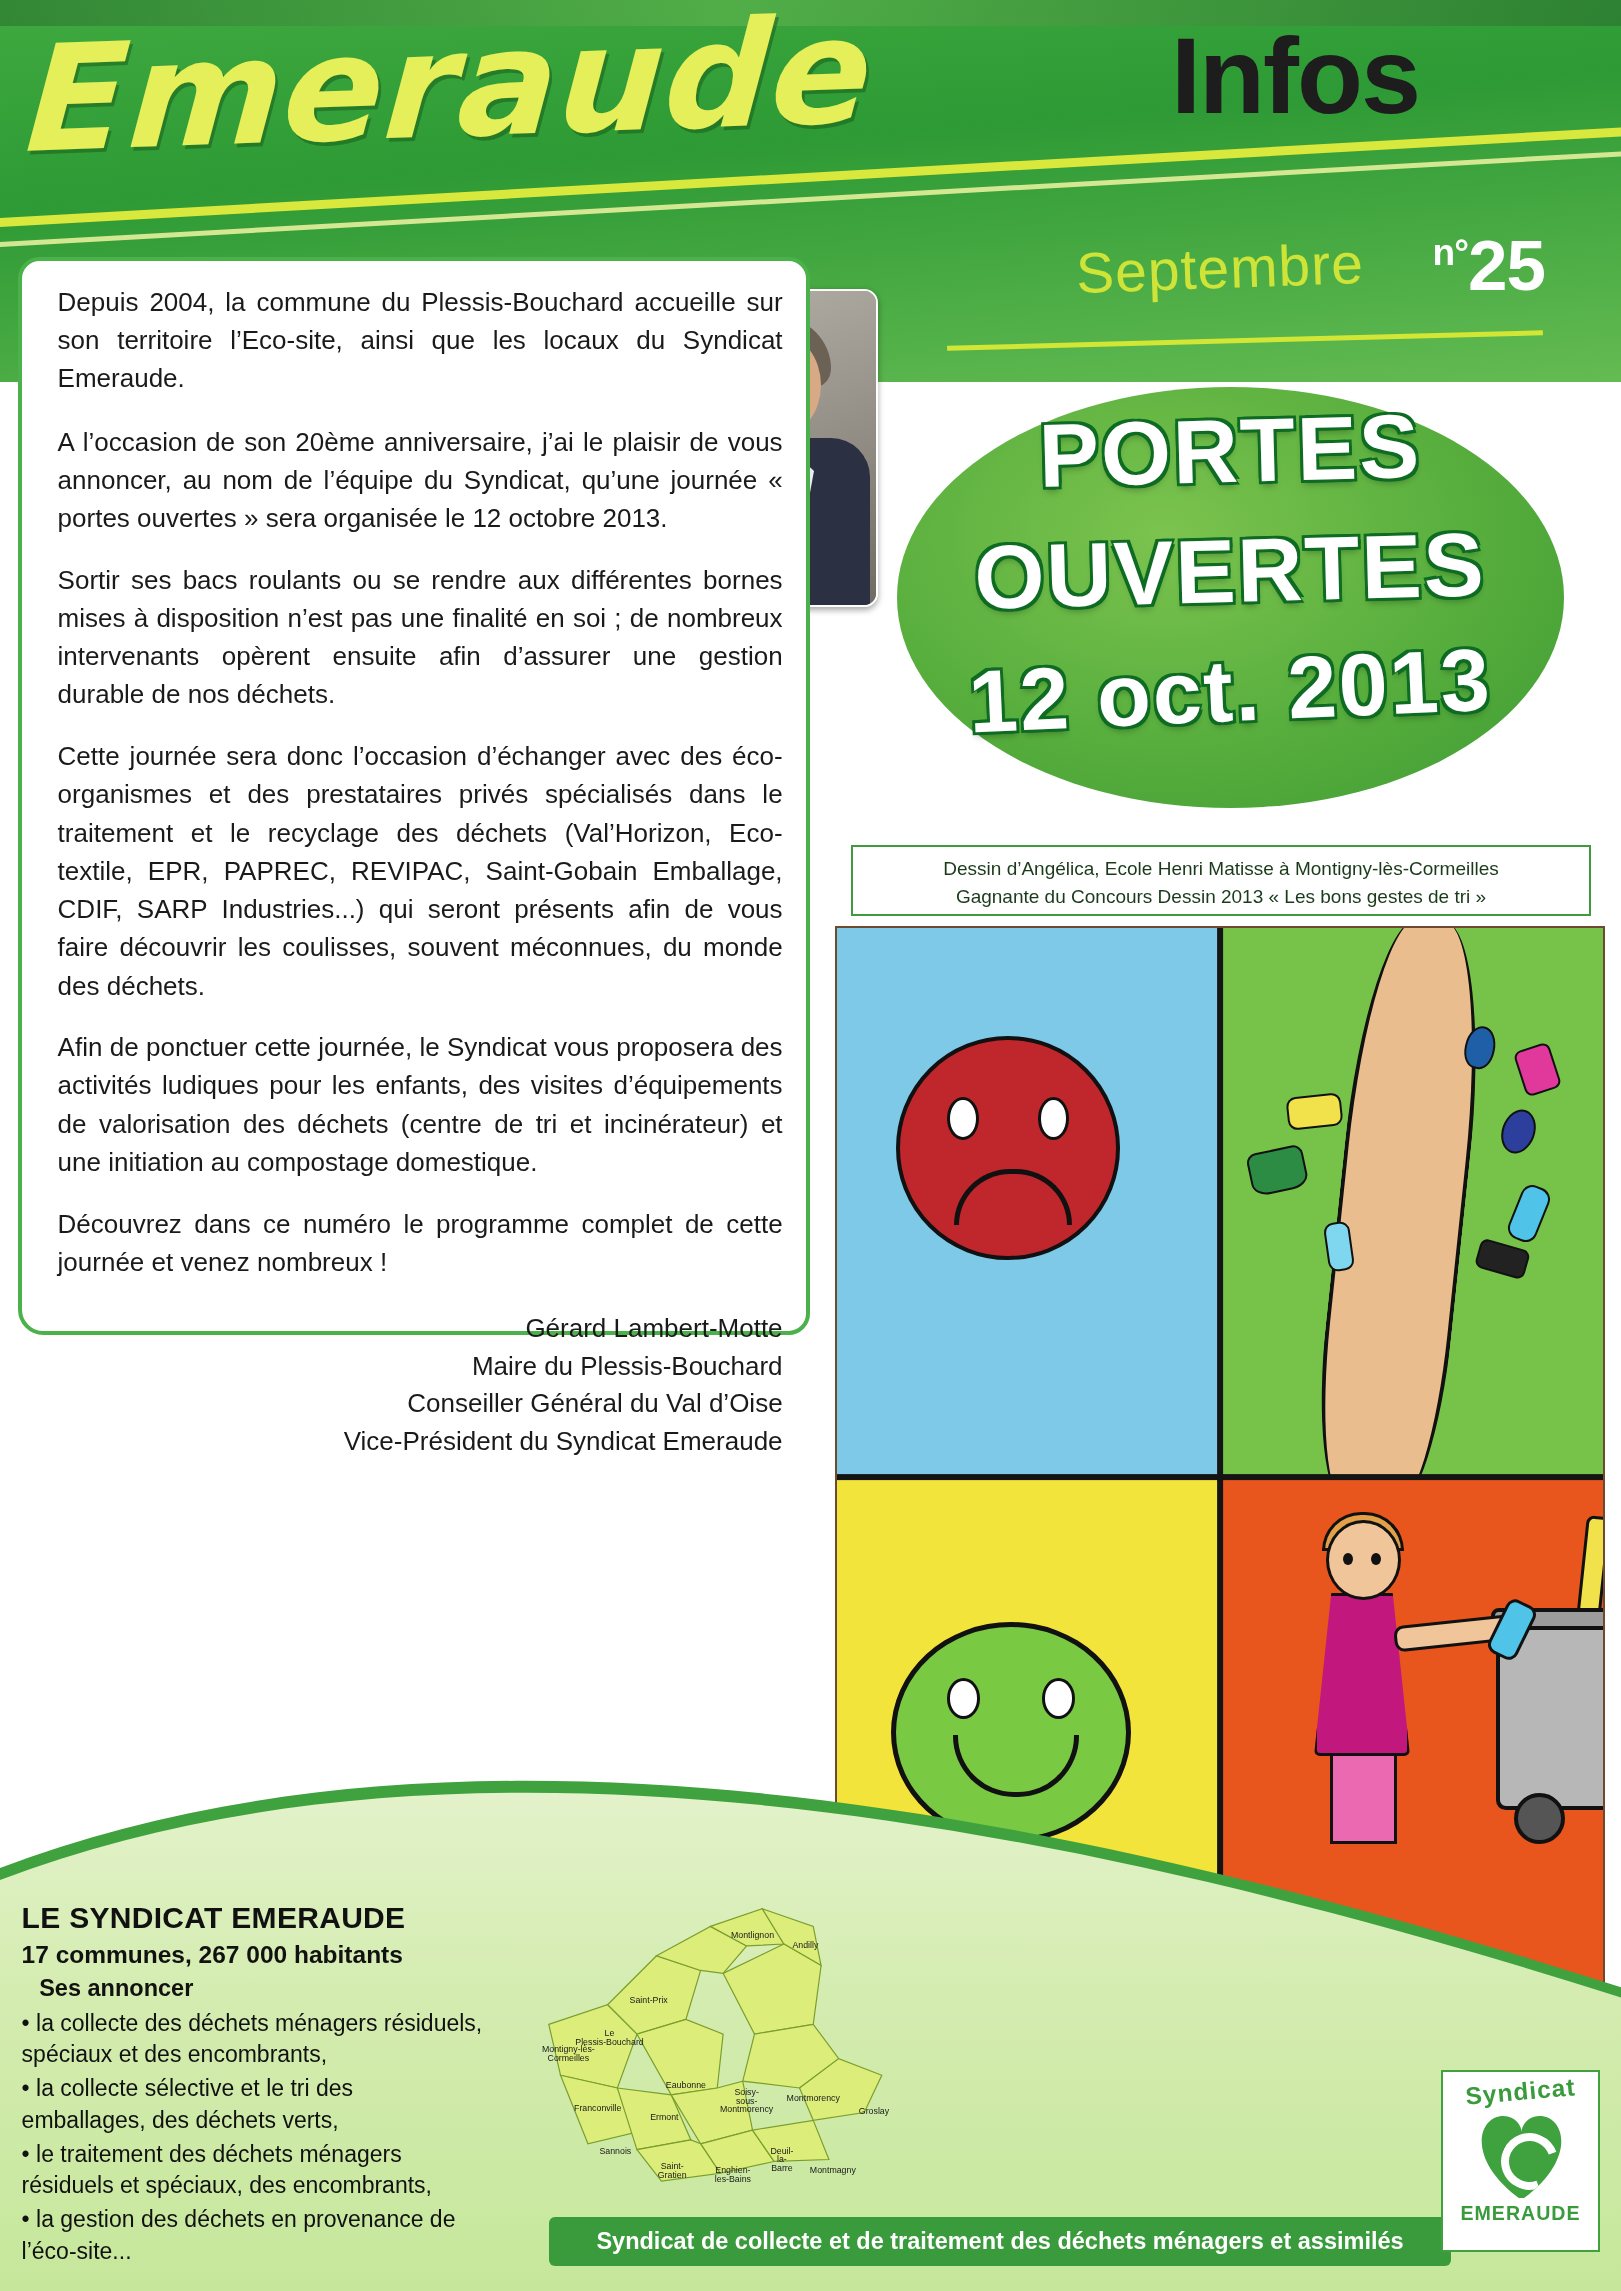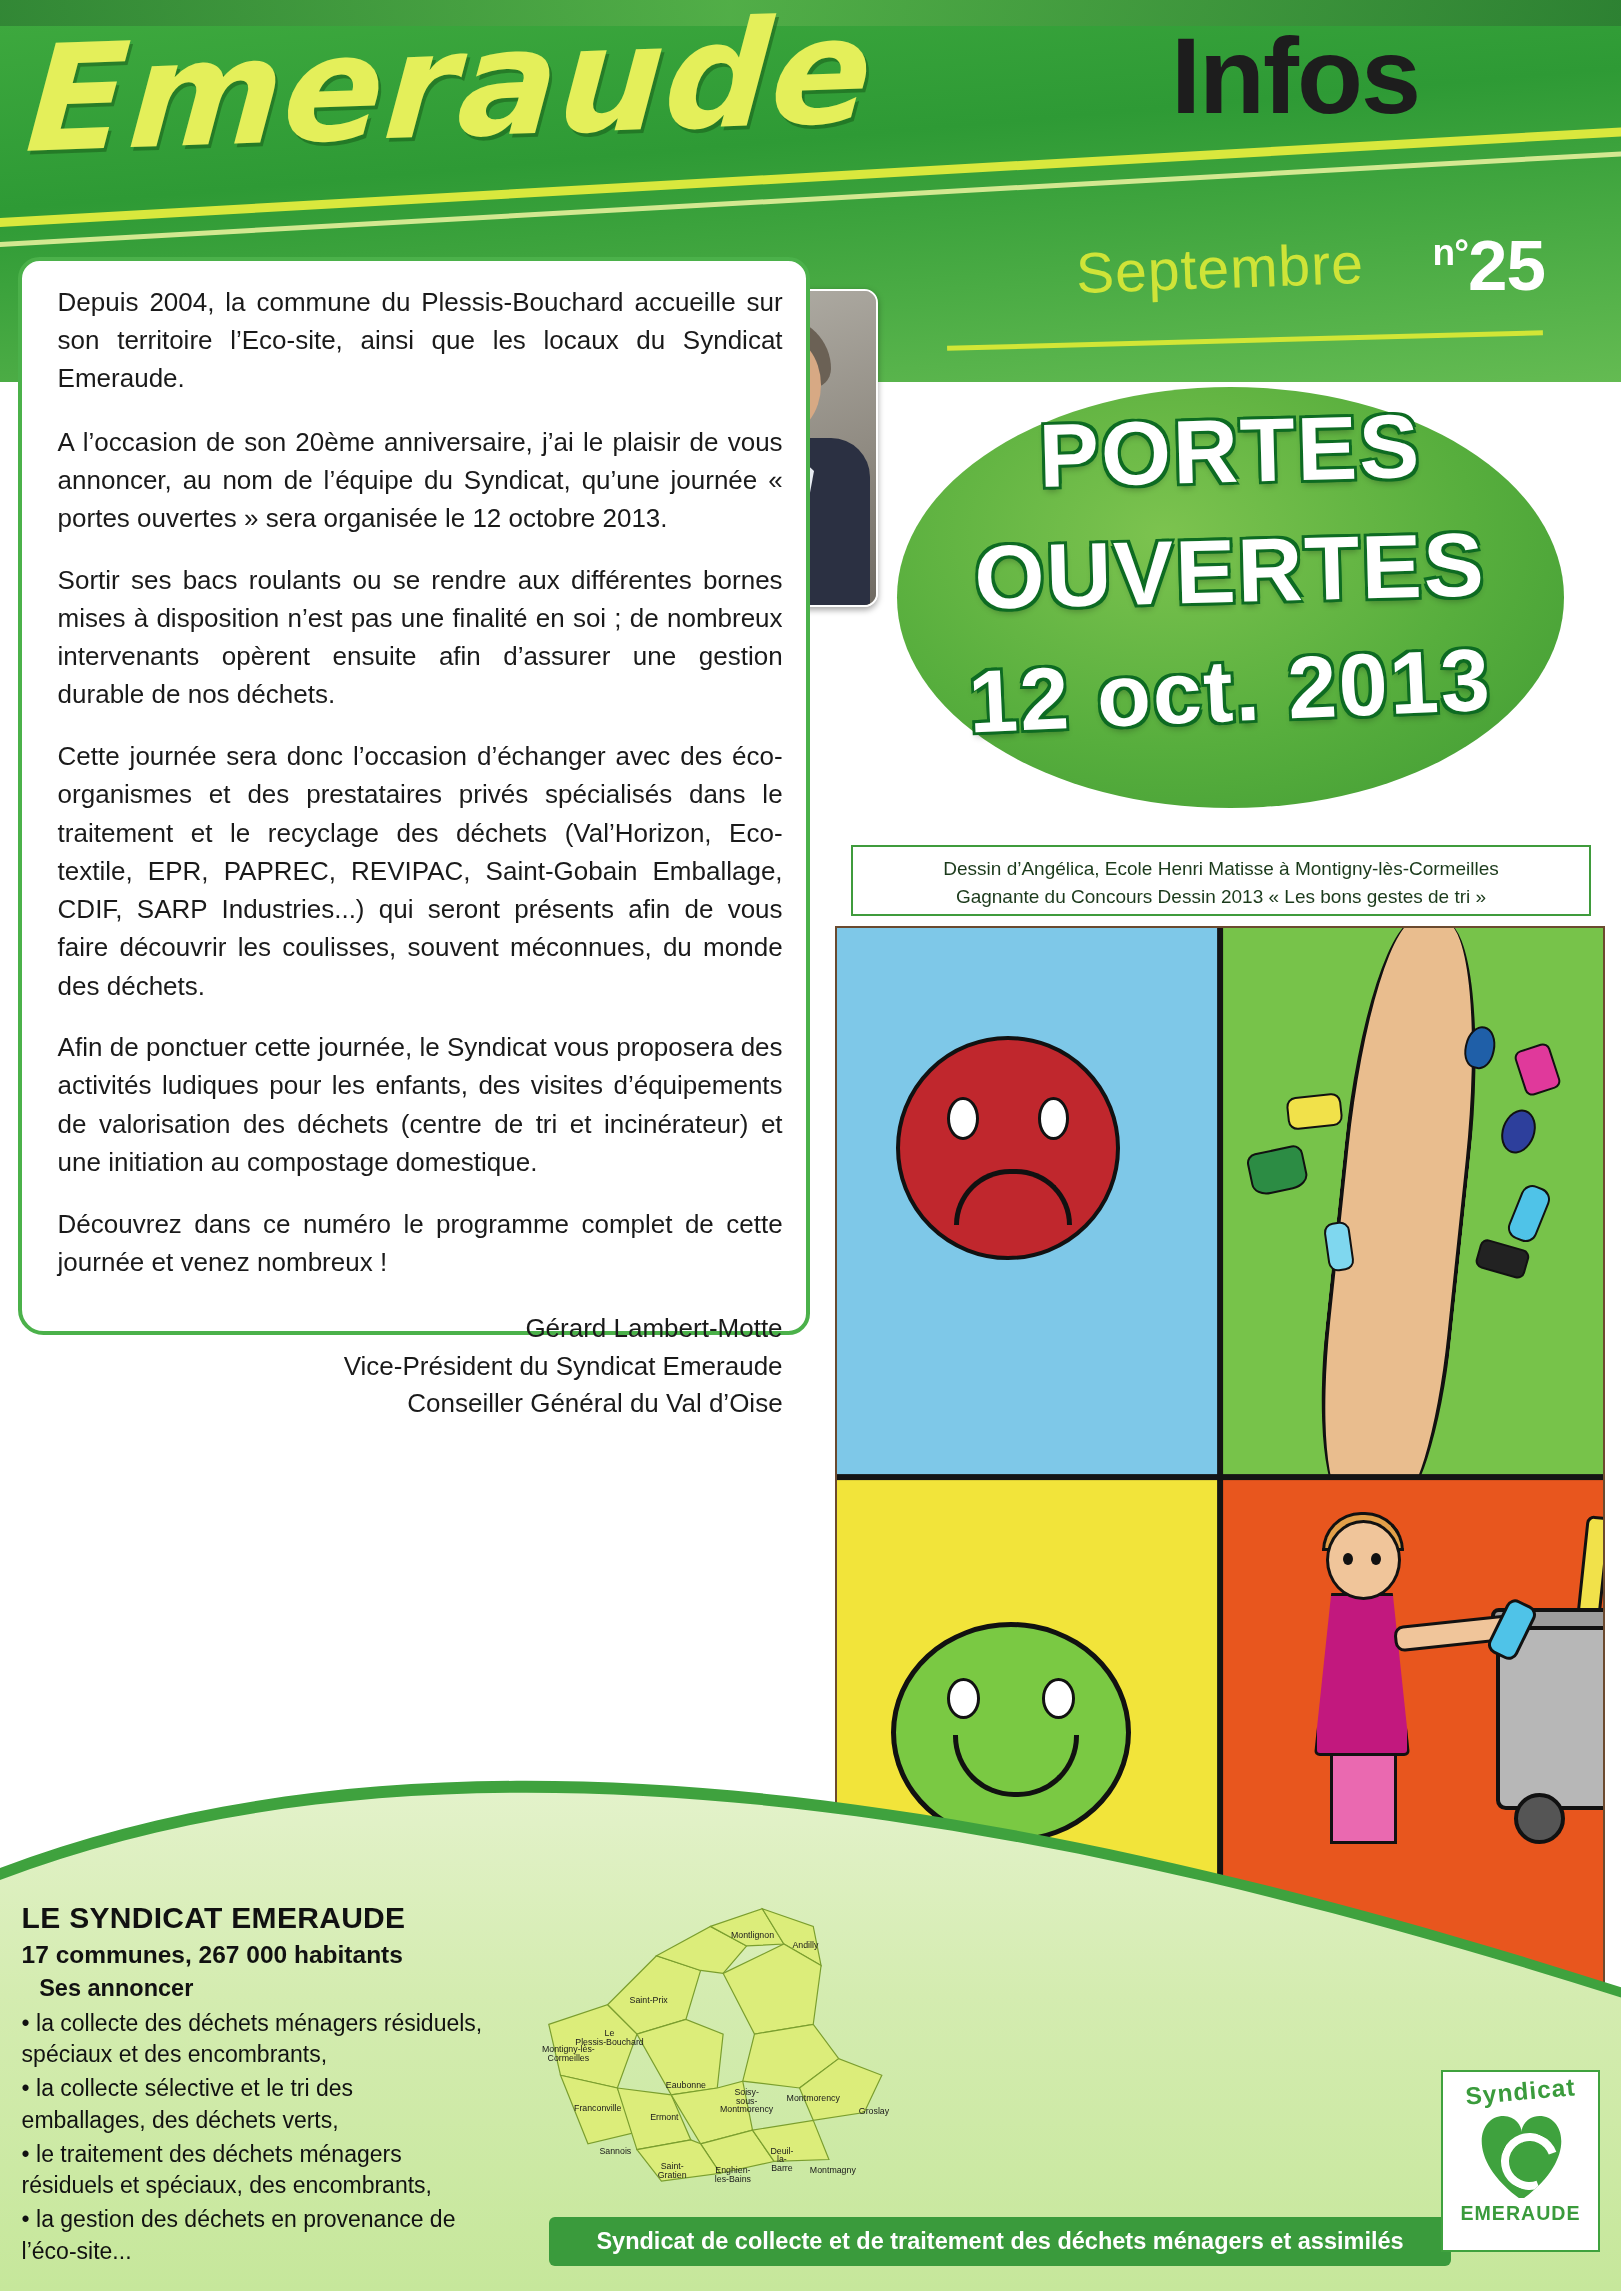--- a/index.html
+++ b/index.html
@@ -408,22 +408,23 @@
     <div class="edito-border"></div>
     <div class="edito">
       <p>Depuis 2004, la commune du Plessis-Bouchard accueille sur son territoire l’Eco-site, ainsi que les locaux du Syndicat Emeraude.</p>
       <p>A l’occasion de son 20ème anniversaire, j’ai le plaisir de vous annoncer, au nom de l’équipe du Syndicat, qu’une journée « portes ouvertes » sera organisée le 12 octobre 2013.</p>
       <p>Sortir ses bacs roulants ou se rendre aux différentes bornes mises à disposition n’est pas une finalité en soi ; de nombreux intervenants opèrent ensuite afin d’assurer une gestion durable de nos déchets.</p>
       <p>Cette journée sera donc l’occasion d’échanger avec des éco-organismes et des prestataires privés spécialisés dans le traitement et le recyclage des déchets (Val’Horizon, Eco-textile, EPR, PAPREC, REVIPAC, Saint-Gobain Emballage, CDIF, SARP Industries...) qui seront présents afin de vous faire découvrir les coulisses, souvent méconnues, du monde des déchets.</p>
       <p>Afin de ponctuer cette journée, le Syndicat vous proposera des activités ludiques pour les enfants, des visites d’équipements de valorisation des déchets (centre de tri et incinérateur) et une initiation au compostage domestique.</p>
       <p>Découvrez dans ce numéro le programme complet de cette journée et venez nombreux !</p>
       <div class="signature">
         <div>Gérard Lambert-Motte</div>
+        <div>Maire du Plessis-Bouchard</div>
+        <div>Conseiller Général du Val d’Oise</div>
         <div>Vice-Président du Syndicat Emeraude</div>
-        <div>Conseiller Général du Val d’Oise</div>
       </div>
     </div>
   </div>
 
   <div class="caption">
     <div>Dessin d’Angélica, Ecole Henri Matisse à Montigny-lès-Cormeilles</div>
     <div>Gagnante du Concours Dessin 2013 « Les bons gestes de tri »</div>
   </div>
 
   <div class="drawing">

